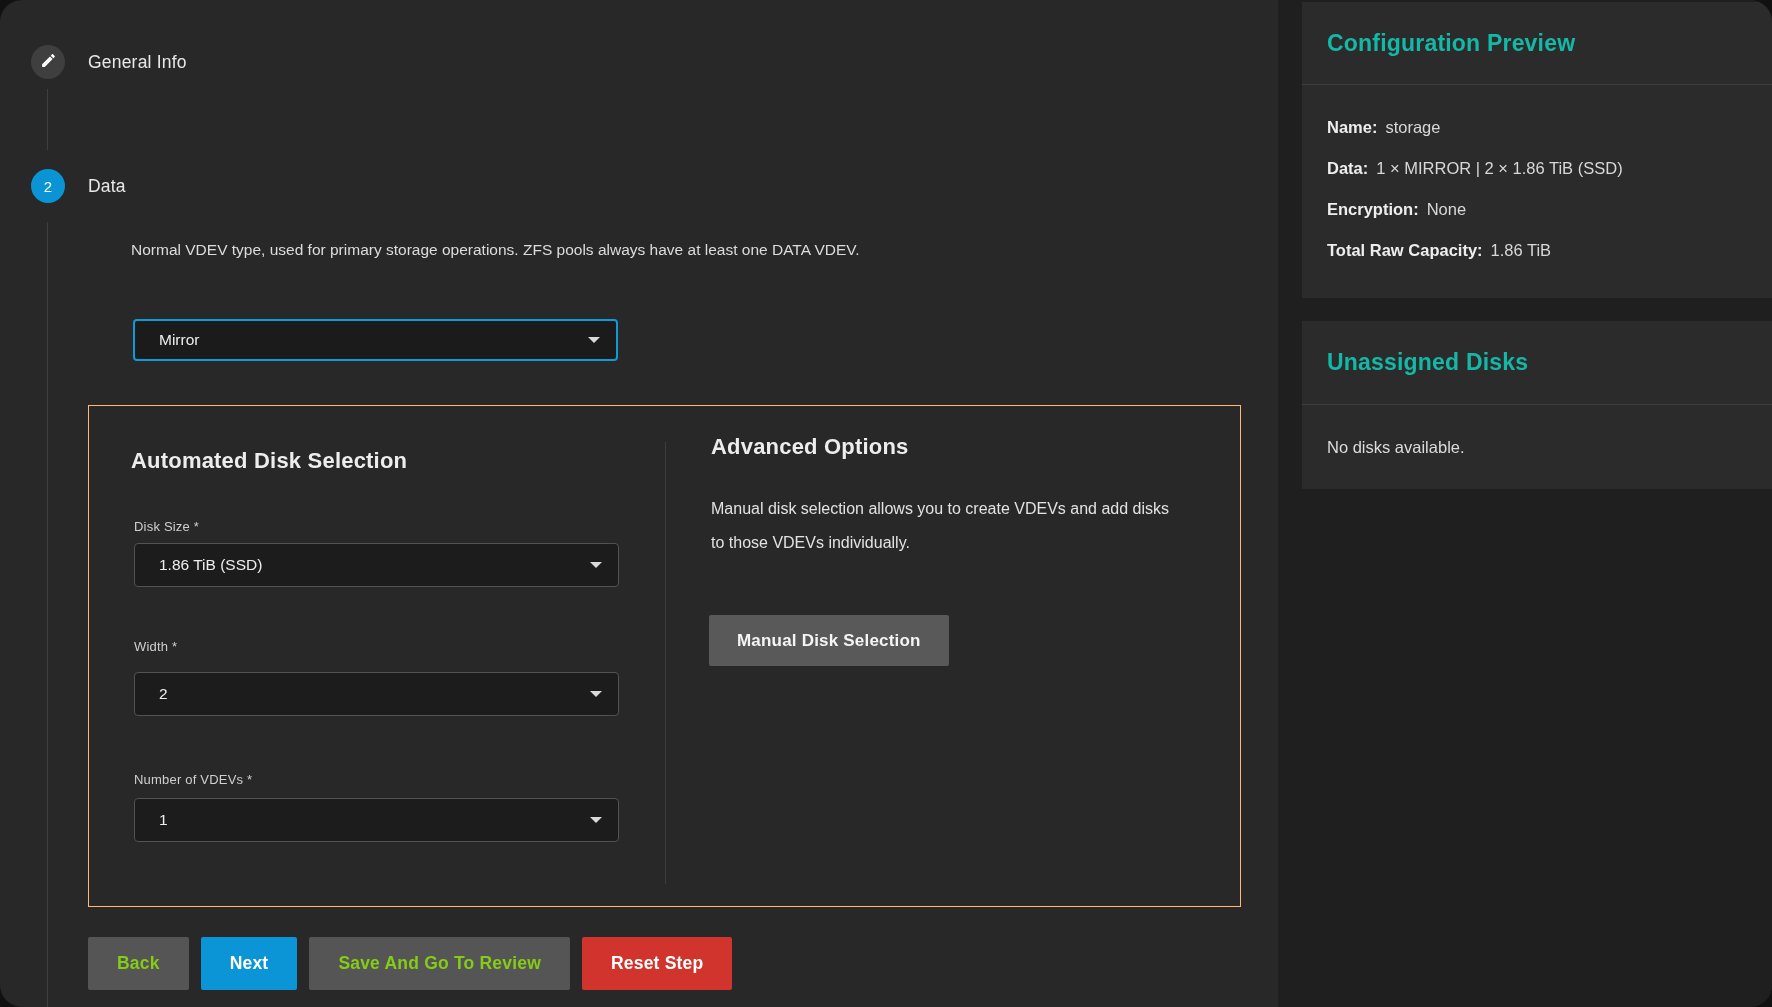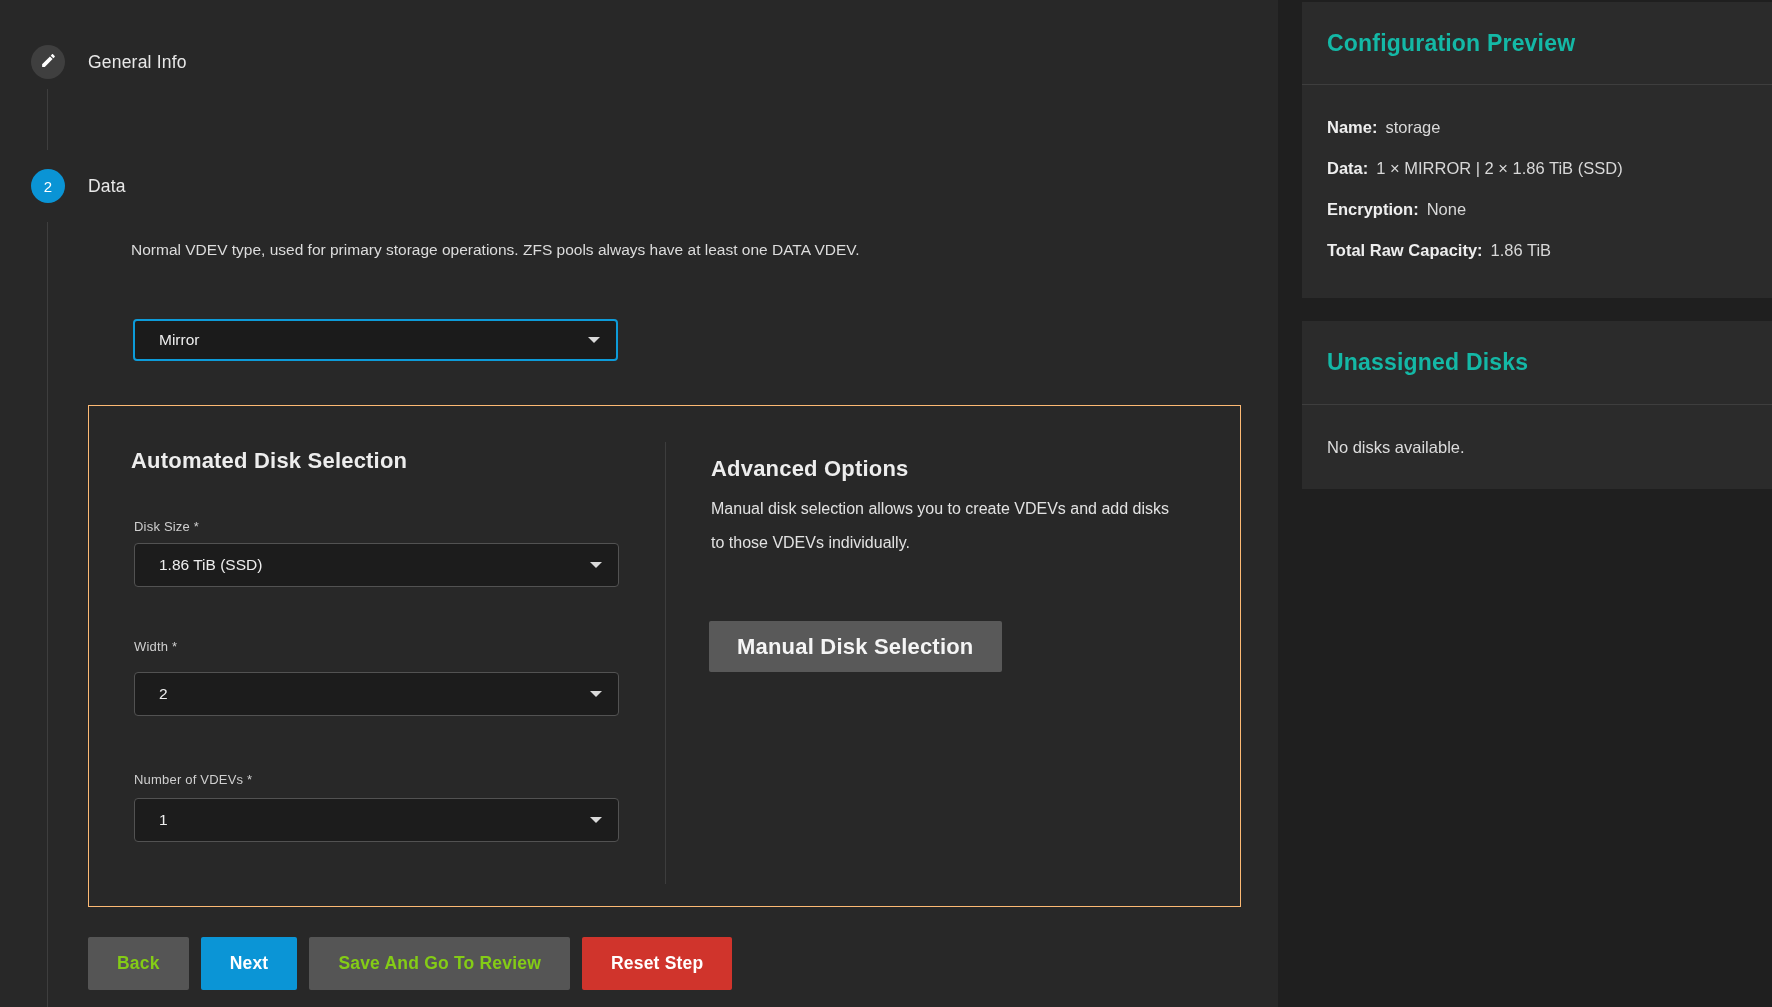--- a/index.html
+++ b/index.html
@@ -1,20 +1,21 @@
 <!DOCTYPE html>
 <html><head>
 <meta charset="utf-8">
 <style>
   * { margin:0; padding:0; box-sizing:border-box; }
   body { background:#111; font-family:"Liberation Sans", sans-serif; }
   #screen {
     position:relative; width:1772px; height:1007px;
     background:#282828; overflow:hidden;
     font-family:"Liberation Sans", sans-serif;
+    border-radius:22px;
   }
 
   
   .step-row { position:absolute; left:31px; display:flex; align-items:center; gap:23px; cursor:pointer; }
   #step-row-1 { top:45px; }
   #step-row-2 { top:169px; }
   .step-circle {
     width:34px; height:34px; border-radius:50%;
     display:flex; align-items:center; justify-content:center; flex:0 0 34px;
   }
@@ -45,33 +46,33 @@
     border-left:6px solid transparent; border-right:6px solid transparent;
     border-top:6px solid #dadada;
   }
   #layout-select { left:133px; top:319px; height:42px; border:2px solid #0d9bd9; background:#1b1b1b; }
 
   
   .card { position:absolute; left:88px; top:405px; width:1153px; height:502px; border:1px solid #fdba74; }
   .card-divider { position:absolute; left:576px; top:36px; bottom:22px; width:1px; background:#3d3d3d; }
   .section-title { position:absolute; font-size:22px; font-weight:bold; color:#ededed; letter-spacing:.2px; }
   #auto-title { left:42px; top:42px; }
-  #adv-title  { left:622px; top:50px; }
+  #adv-title  { left:622px; top:28px; }
   .card .field-label { position:absolute; left:45px; }
   #disk-size-label { top:113px; }
   #width-label     { top:233px; }
   #nvdev-label     { top:366px; }
   #disk-size-select { left:45px; top:137px; }
   #width-select     { left:45px; top:266px; }
   #nvdev-select     { left:45px; top:392px; }
   #adv-desc { position:absolute; left:622px; top:86px; width:470px; font-size:16px; line-height:34px; color:#e2e2e2; }
   #manual-btn {
-    position:absolute; left:620px; top:215px; height:51px;
+    position:absolute; left:620px; top:209px; height:51px;
     background:#595959; color:#f5f5f5; border:none; border-radius:2px;
-    font-family:inherit; font-size:22px; font-weight:bold; padding:0 28px;
+    font-family:inherit; font-size:17px; font-weight:bold; padding:0 28px;
     letter-spacing:.2px; cursor:pointer;
   }
 
   
   .actions { position:absolute; left:88px; top:937px; display:flex; gap:12px; }
   .btn {
     height:53px; border:none; border-radius:2px; padding:0 29px;
     font-family:inherit; font-size:17.5px; font-weight:600; letter-spacing:.2px;
     display:flex; align-items:center; cursor:pointer; color:#ffffff;
   }

